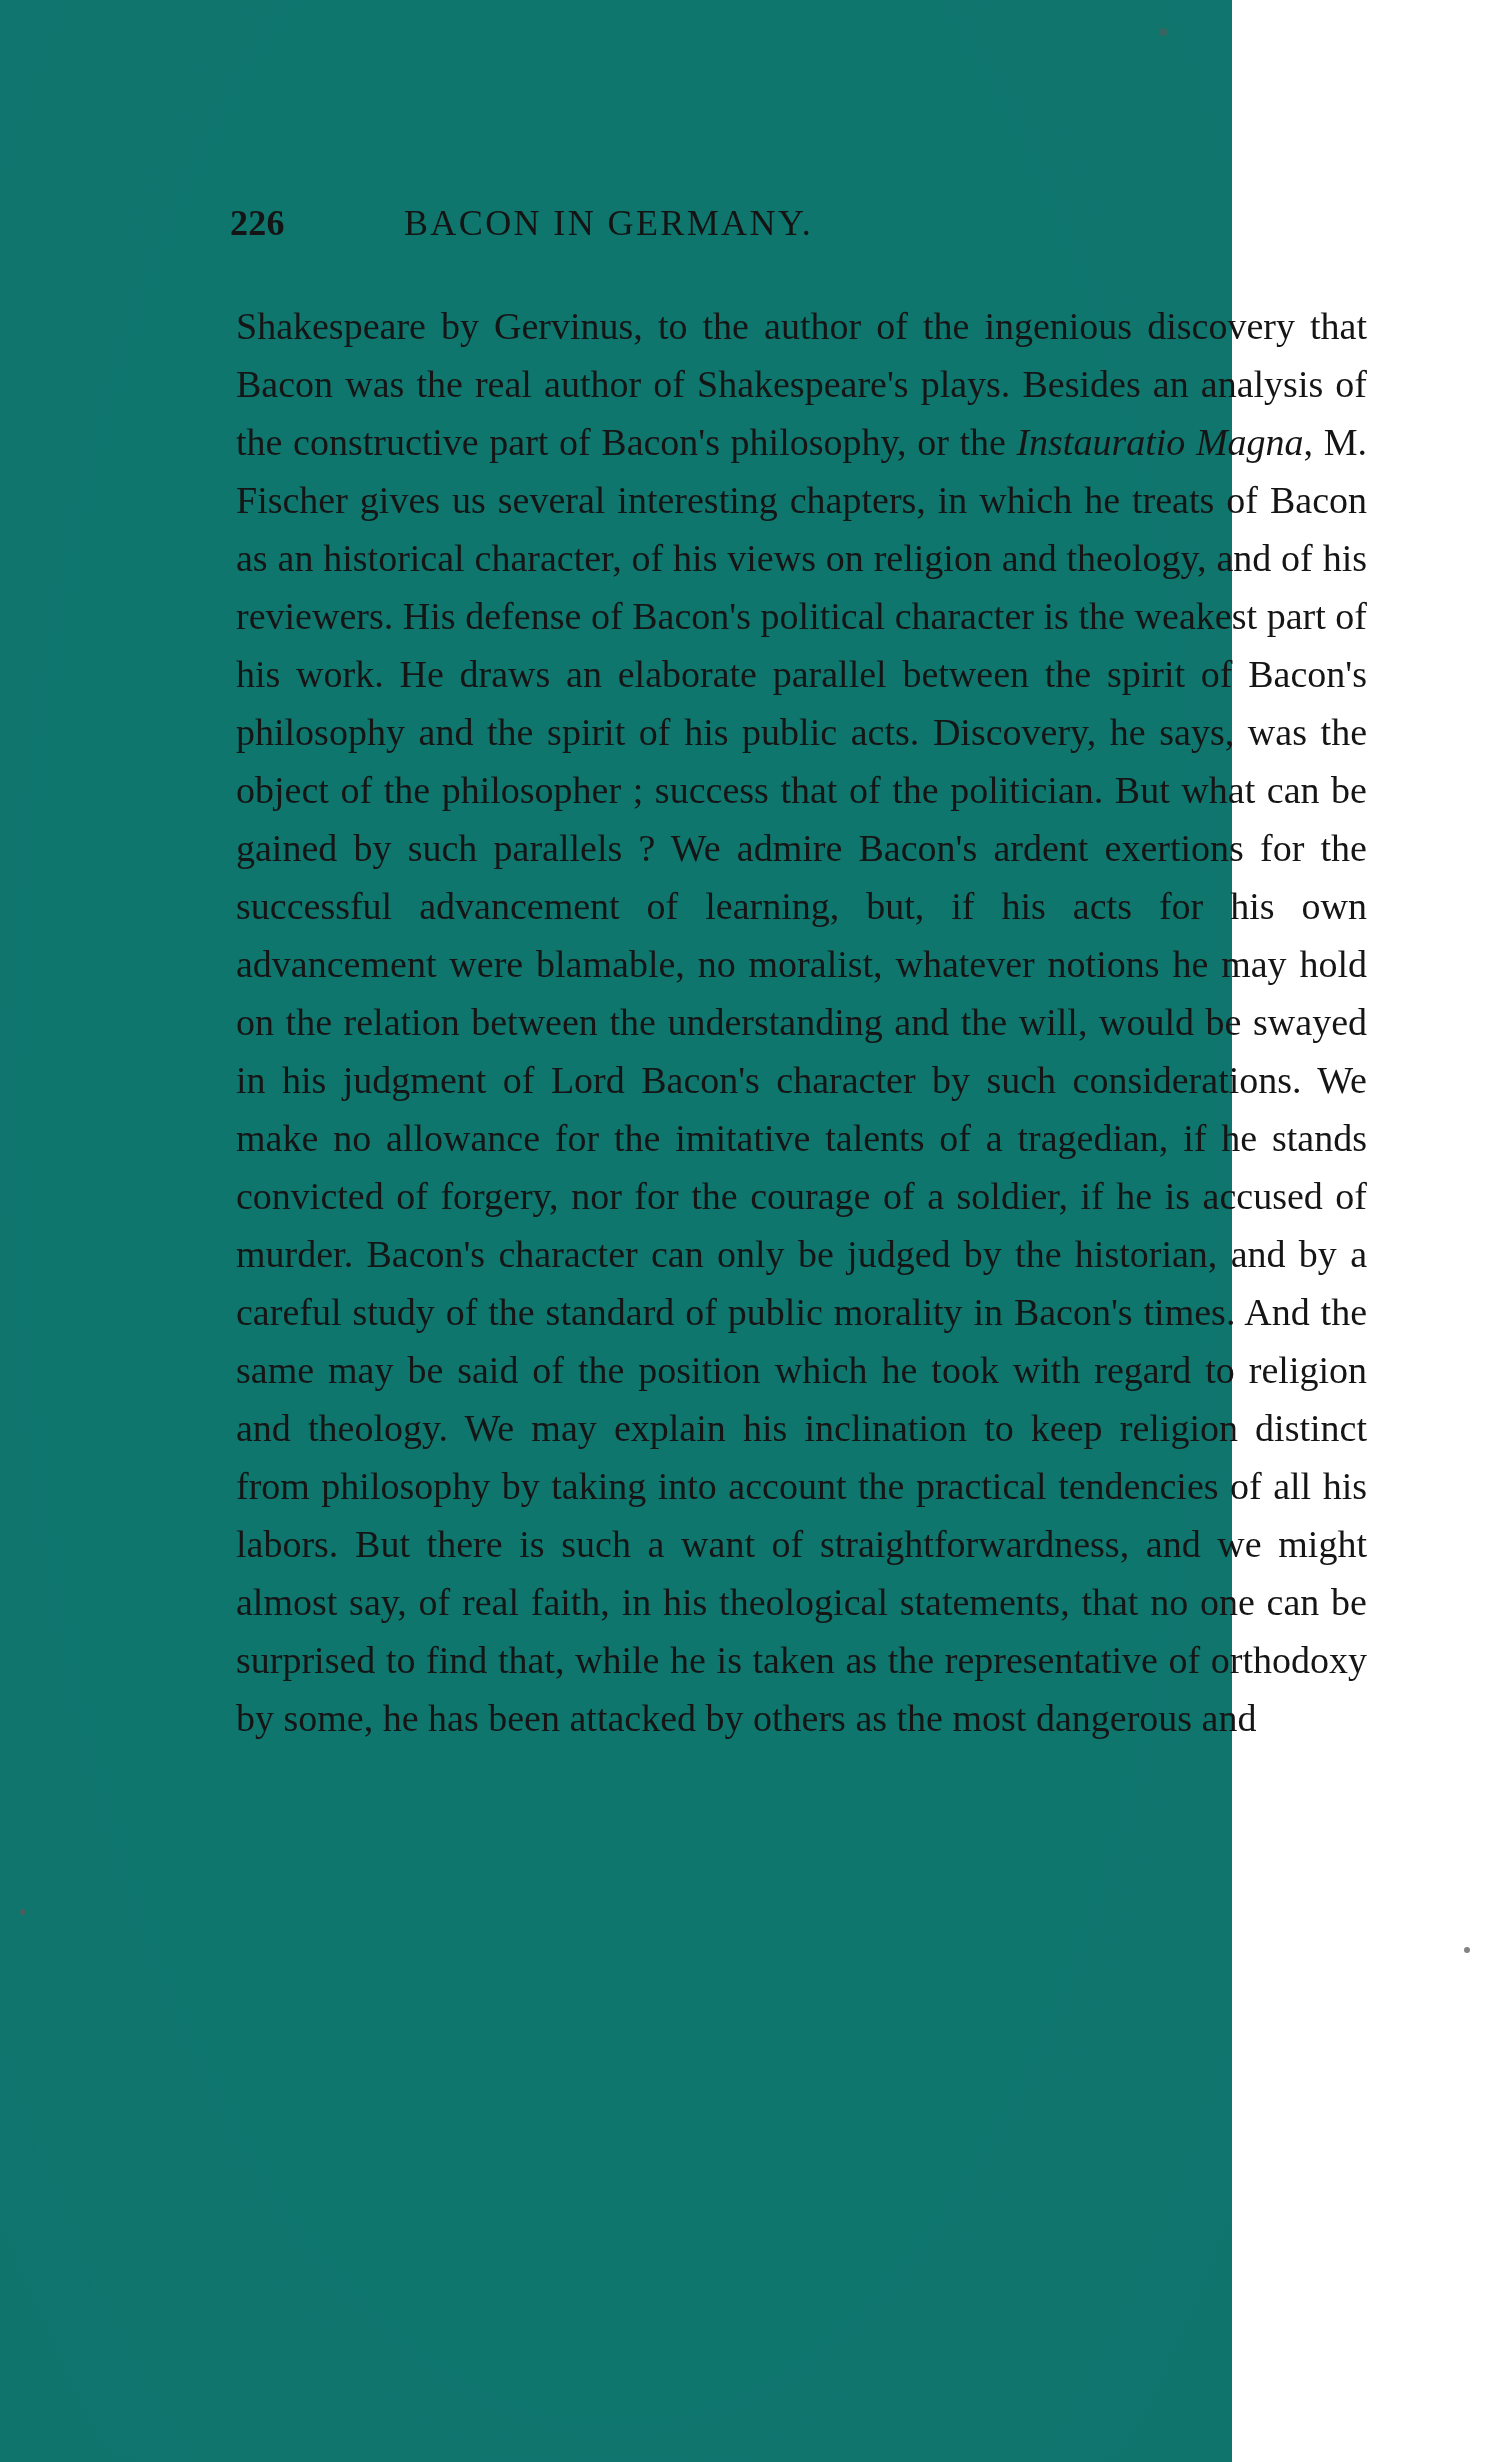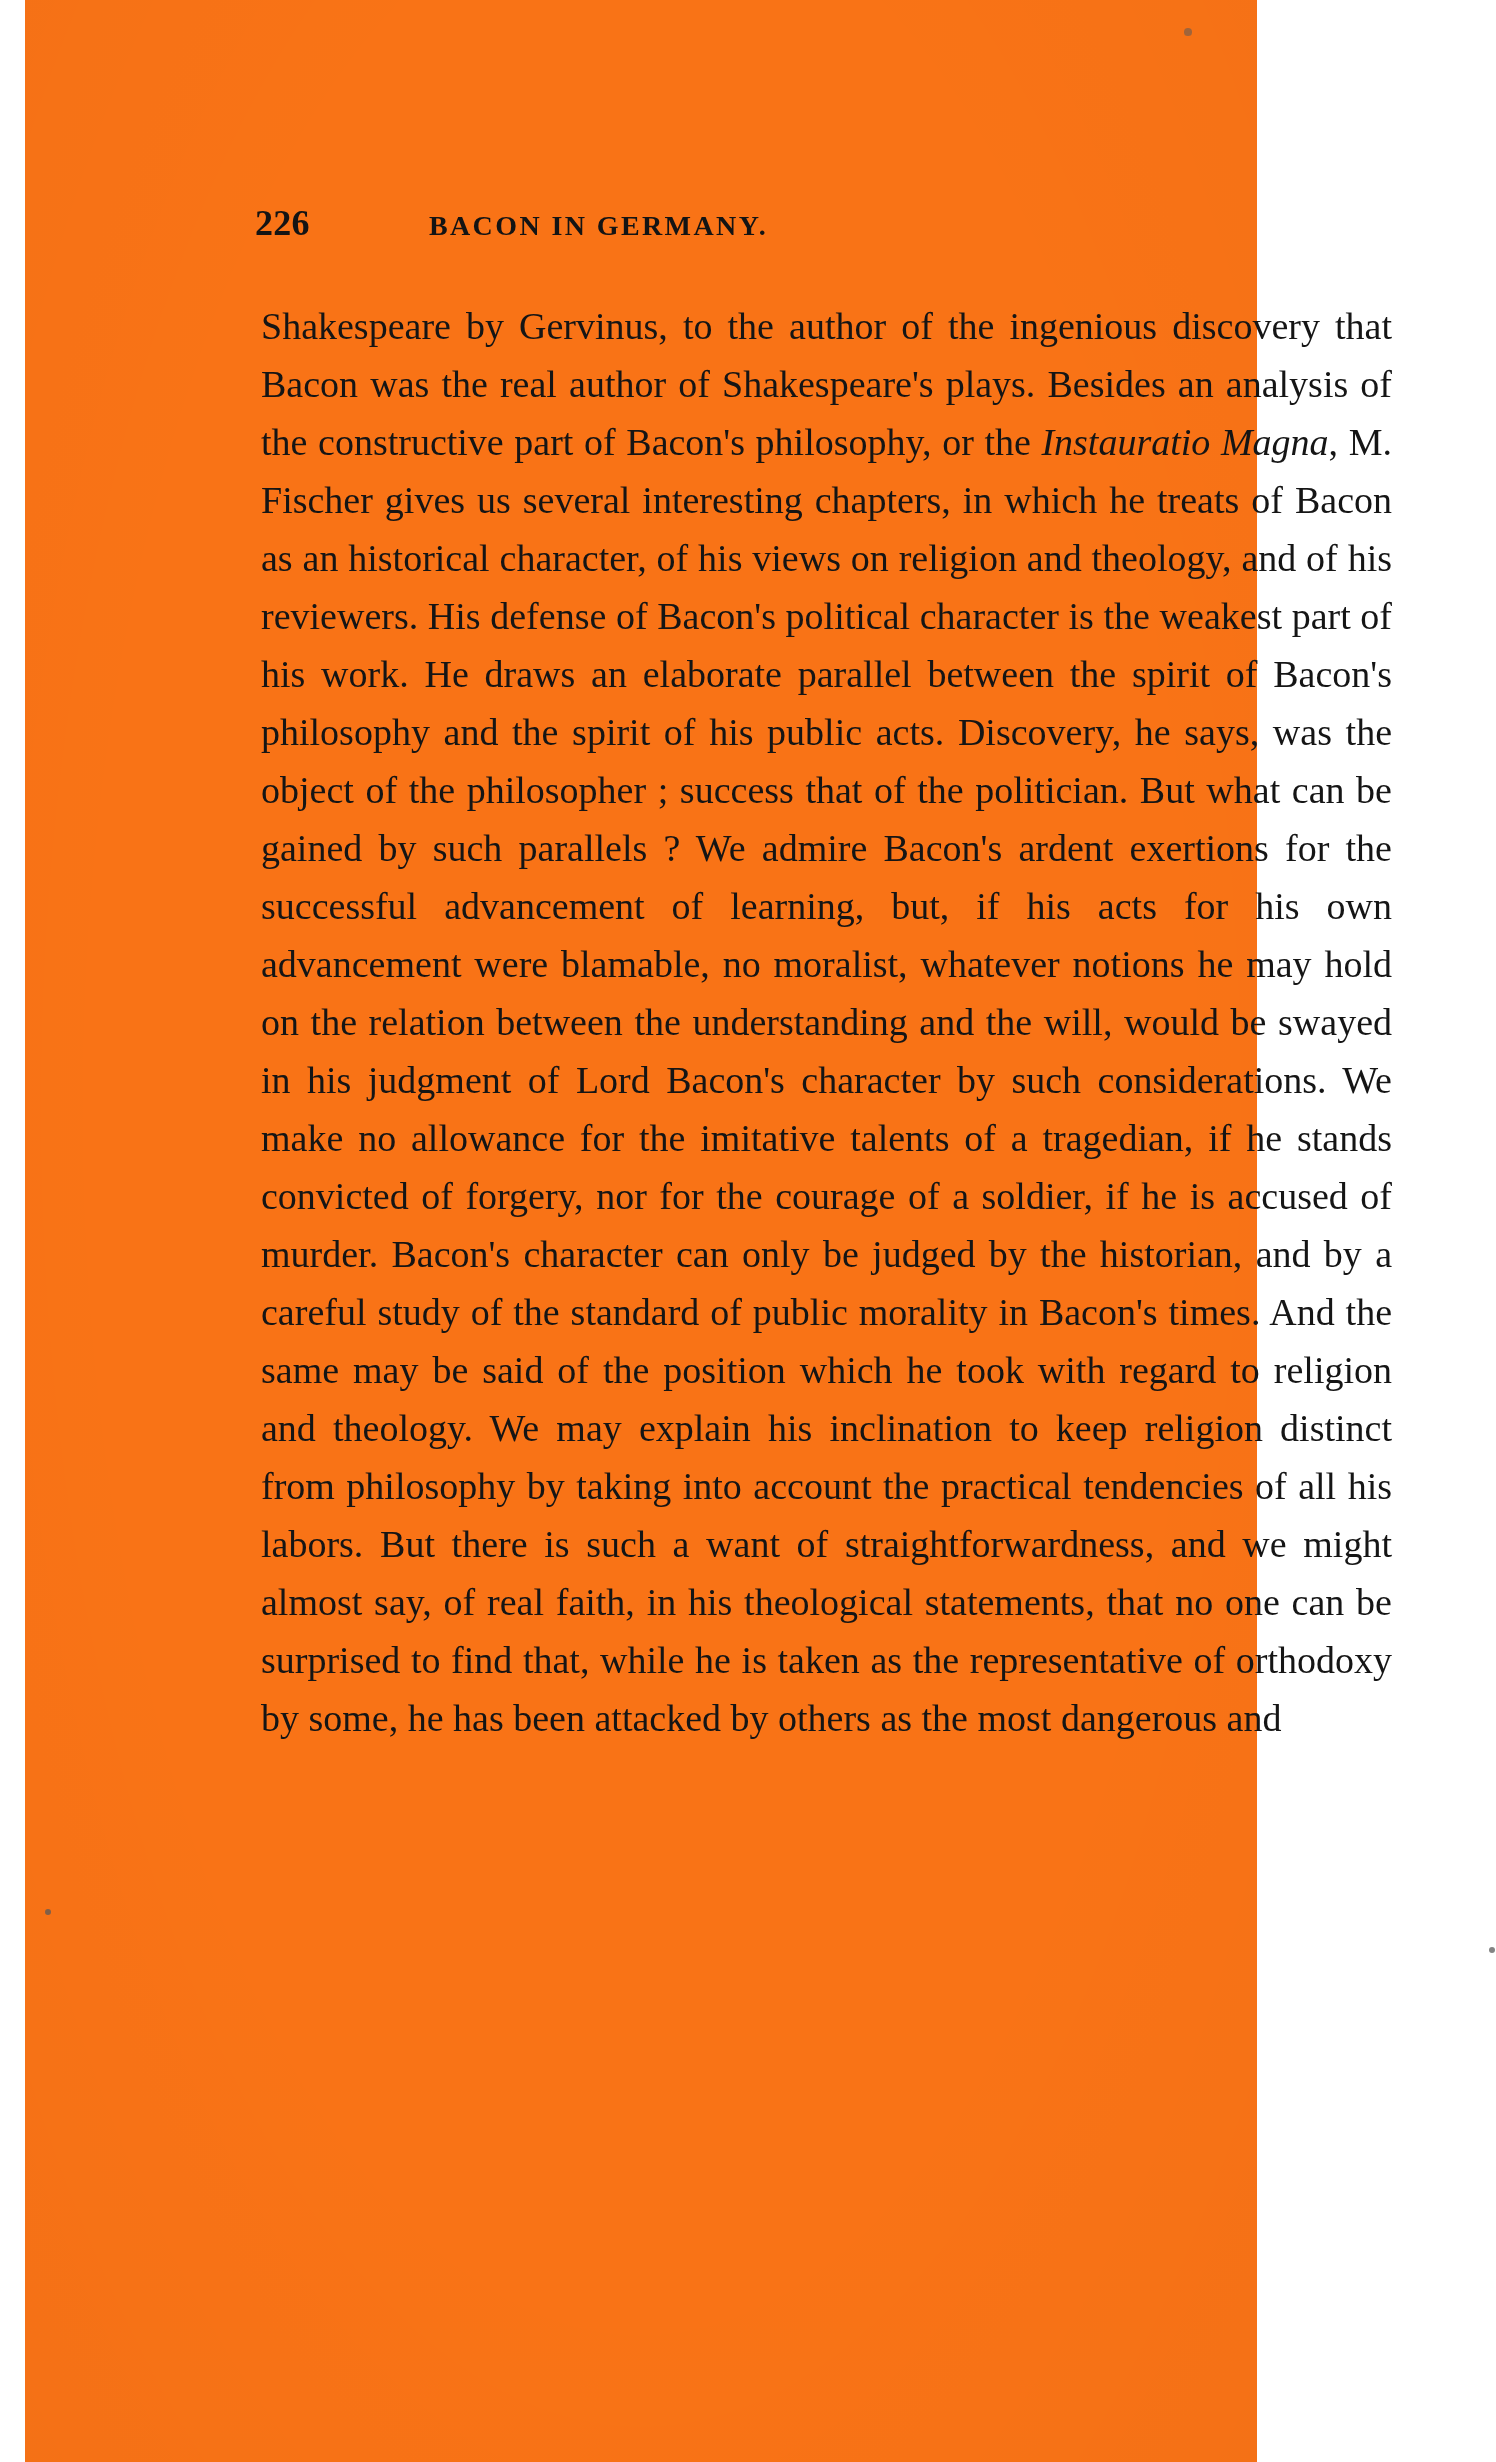--- a/index.html
+++ b/index.html
@@ -15,22 +15,21 @@
     color: #1a1a1a;
     overflow: hidden;
   }
 
   .page {
     position: absolute;
     left: 0;
     top: 0;
     width: 1232px;
     height: 2462px;
-    background: #f97316;
-    margin-left: 25px;
+    background: #0f766e;
   }
 
   
   .page::before {
     content: "";
     position: absolute;
     inset: 0;
     background:
       radial-gradient(ellipse at 50% 45%, rgba(255,255,255,0) 60%, rgba(0,0,0,0.02) 100%);
     pointer-events: none;
@@ -49,22 +48,22 @@
   .folio {
     font-size: 36px;
     font-weight: 700;
     letter-spacing: 0.3px;
     font-family: "Liberation Serif", serif;
     color: #141414;
   }
 
   .running-head {
     margin-left: 119px;
-    font-size: 28px;
-    font-weight: 700;
+    font-size: 36px;
+    font-weight: 400;
     letter-spacing: 2.4px;
     font-variant: small-caps;
     text-transform: uppercase;
     color: #141414;
     font-family: "Liberation Serif", serif;
   }
 
   .body-text {
     position: absolute;
     left: 236px;

